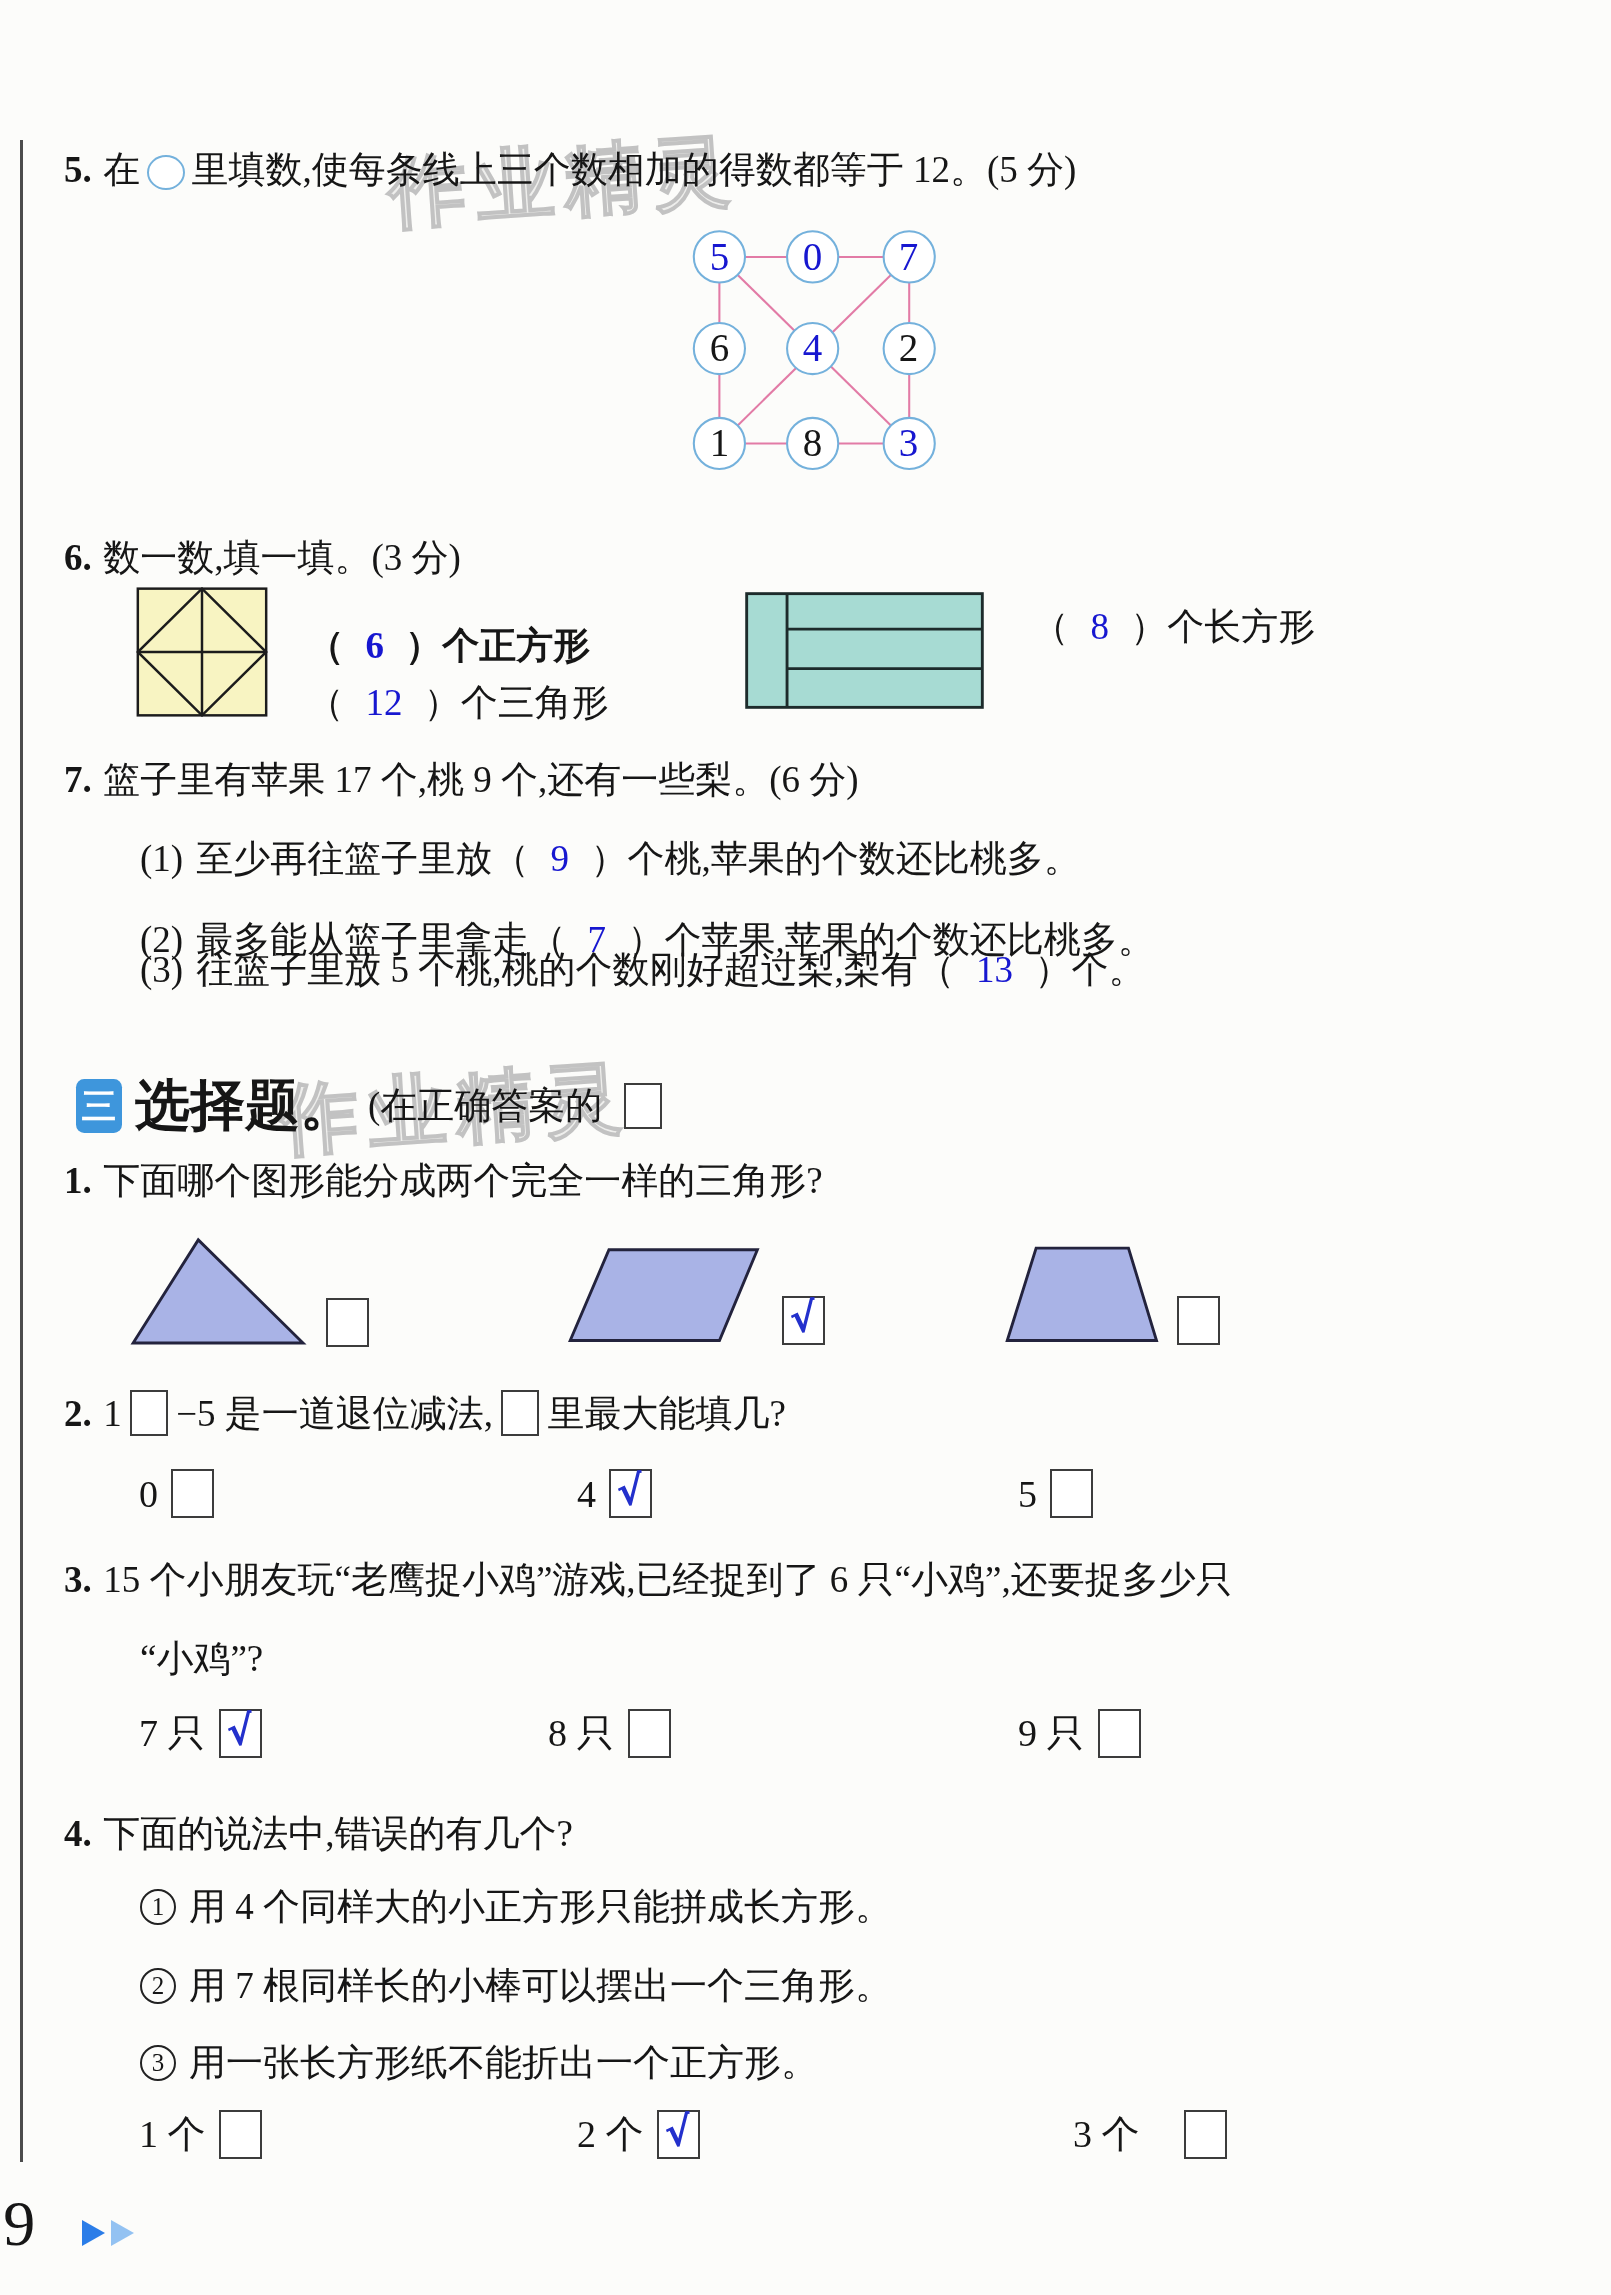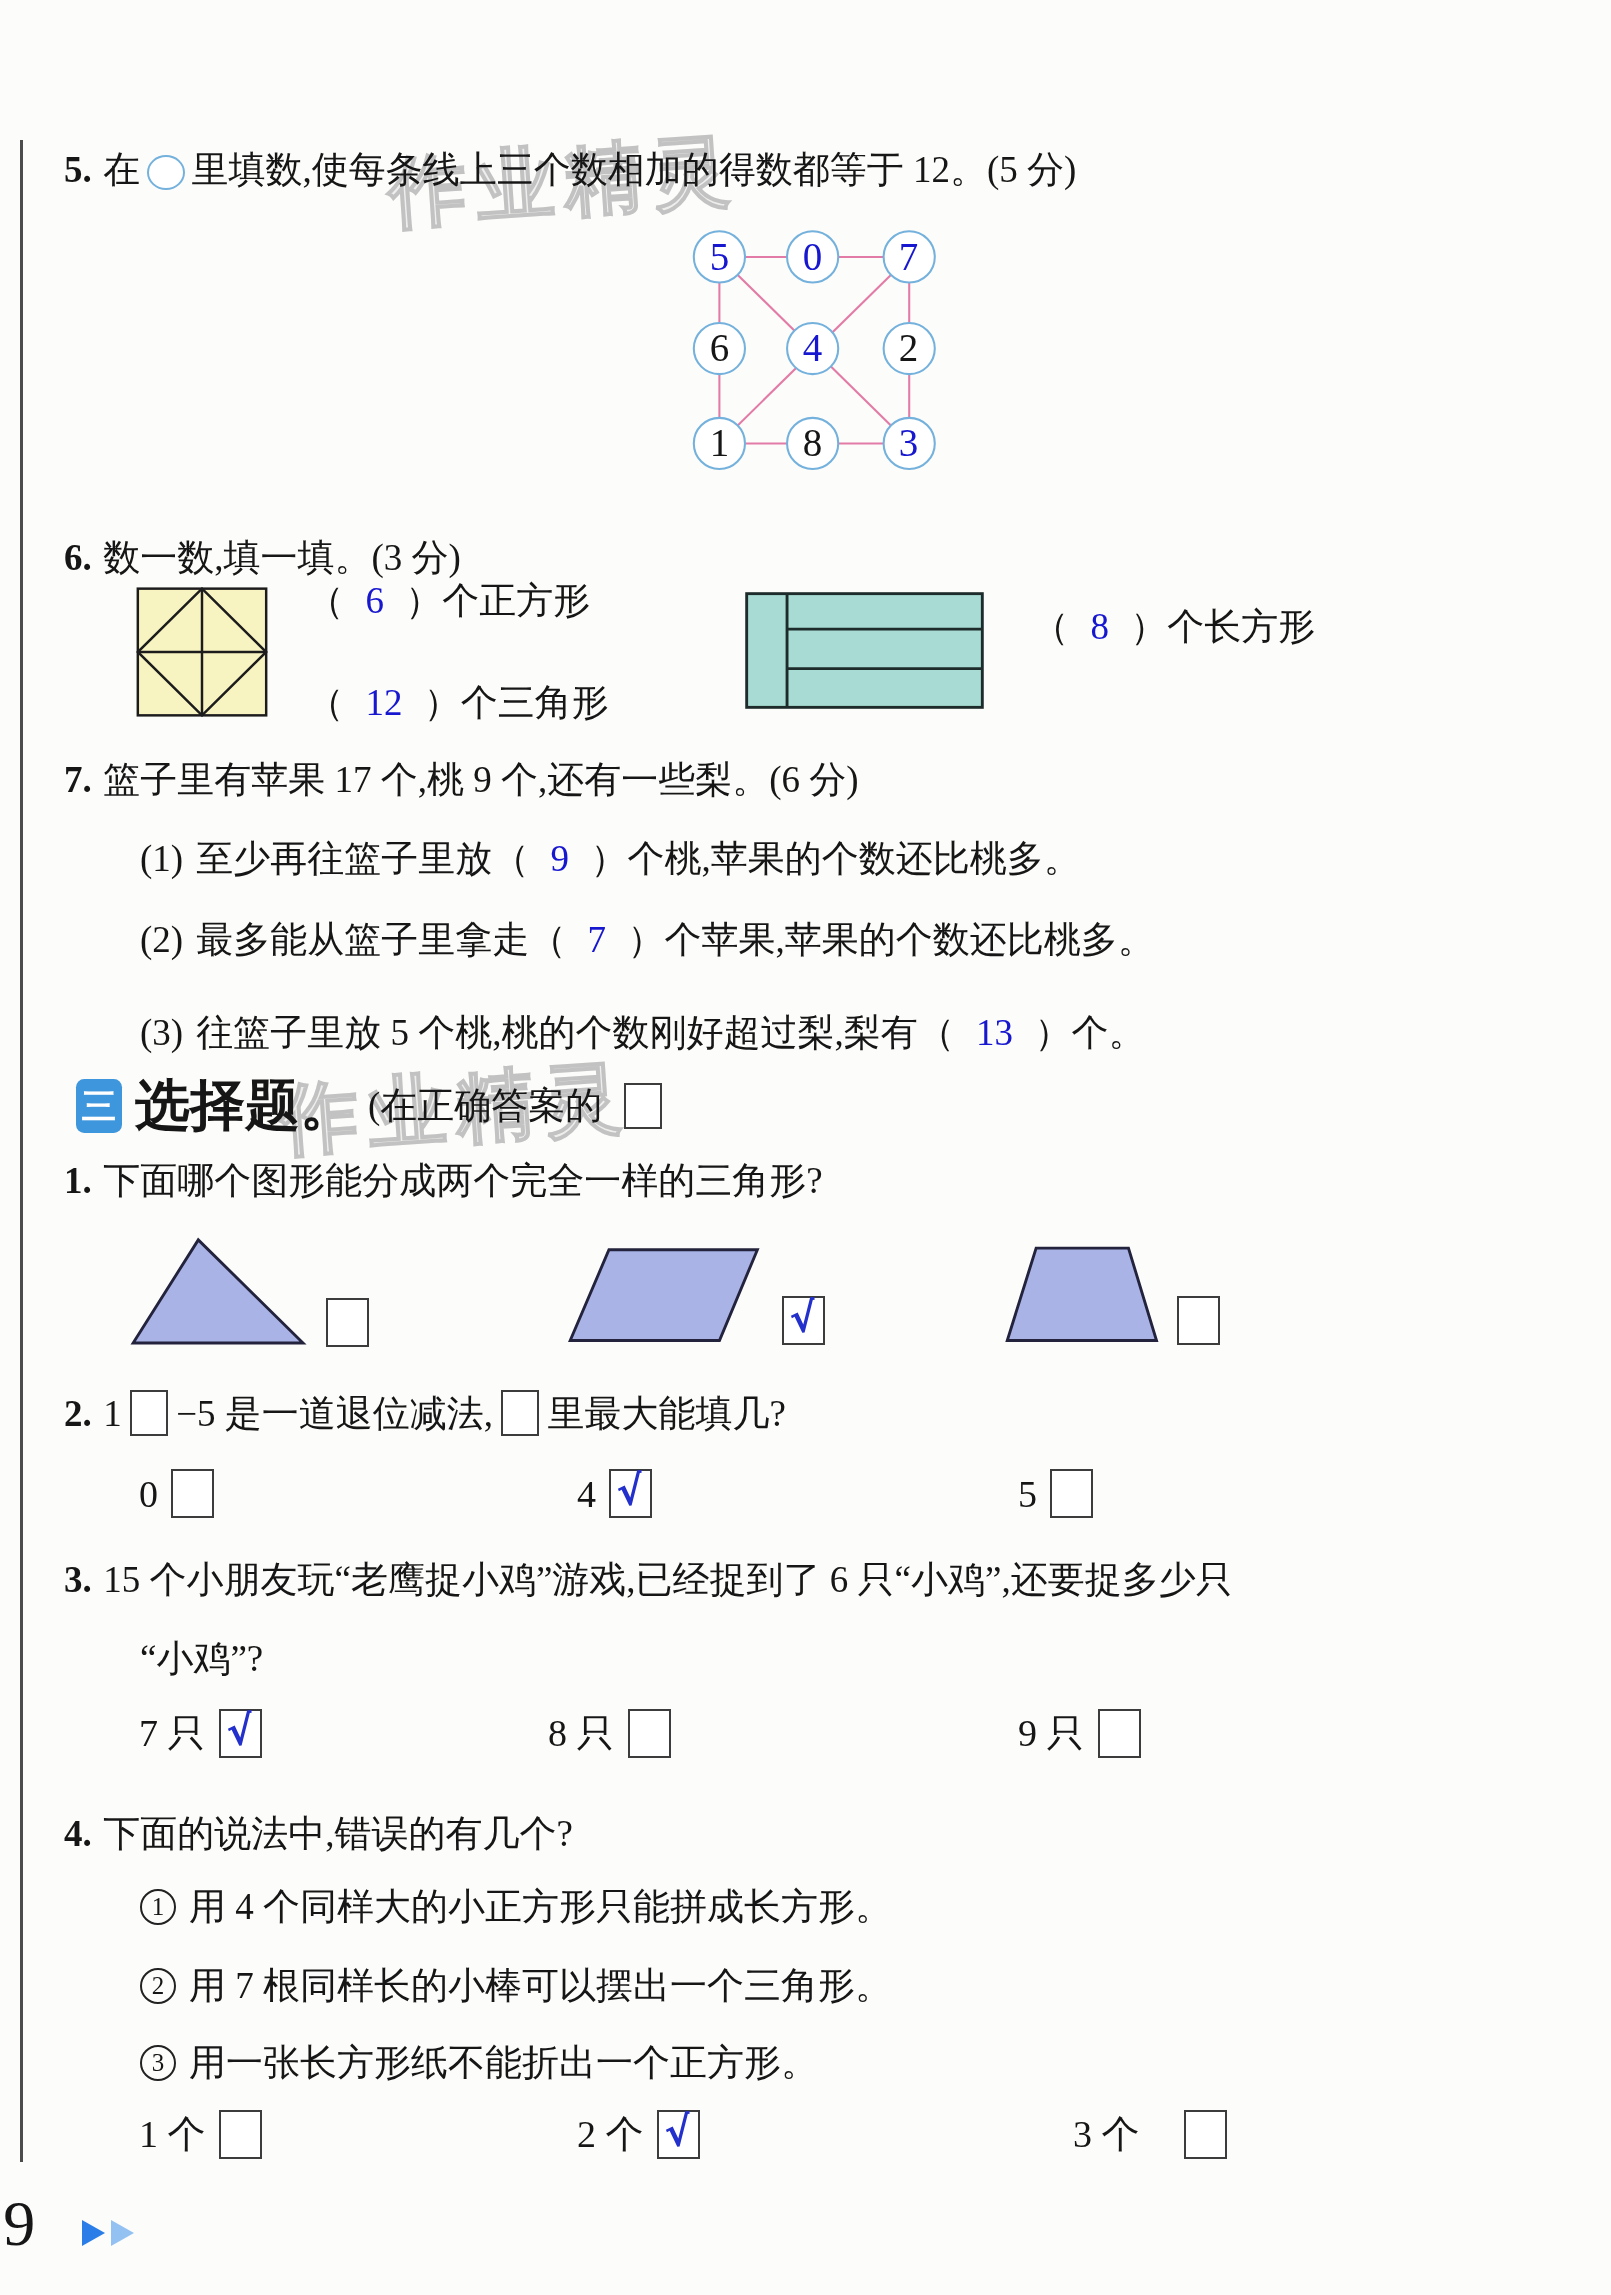--- a/index.html
+++ b/index.html
@@ -121,37 +121,37 @@
 
 <div class="qline" style="left:64px;top:533px;"><span class="qnum">6.</span><span>数一数,填一填。(3 分)</span></div>
 
 <svg class="abs" style="left:136px;top:587px;" width="132" height="130" viewBox="0 0 160 158">
   <rect class="fig-yellow" x="2" y="2" width="156" height="154"></rect>
   <line class="fig-stroke" x1="80" y1="2" x2="80" y2="156"></line>
   <line class="fig-stroke" x1="2" y1="79" x2="158" y2="79"></line>
   <polygon class="fig-stroke" points="80,2 158,79 80,156 2,79"></polygon>
 </svg>
 
-<div class="ansline" style="left:307px;top:576px;"><span>（</span><span class="ans-val">6</span><span>）</span><span>个正方形</span></div>
+<div class="ansline" style="left:307px;top:621px;font-weight:bold;"><span>（</span><span class="ans-val">6</span><span>）</span><span>个正方形</span></div>
 <div class="ansline" style="left:307px;top:678px;"><span>（</span><span class="ans-val">12</span><span>）</span><span>个三角形</span></div>
 
 <svg class="abs" style="left:745px;top:592px;" width="239" height="117" viewBox="0 0 290 142">
   <rect class="fig-teal" x="2" y="2" width="286" height="138"></rect>
   <line class="fig-teal-line" x1="51" y1="2" x2="51" y2="140"></line>
   <line class="fig-teal-line" x1="51" y1="45" x2="288" y2="45"></line>
   <line class="fig-teal-line" x1="51" y1="93" x2="288" y2="93"></line>
 </svg>
 
 <div class="ansline" style="left:1032px;top:602px;"><span>（</span><span class="ans-val">8</span><span>）</span><span>个长方形</span></div>
 
 <div class="qline" style="left:64px;top:755px;"><span class="qnum">7.</span><span>篮子里有苹果 17 个,桃 9 个,还有一些梨。(6 分)</span></div>
 
 <div class="qline" style="left:140px;top:834px;"><span class="tag">(1)</span><span>至少再往篮子里放（</span><span class="ans-val">9</span><span>）个桃,苹果的个数还比桃多。</span></div>
 <div class="qline" style="left:140px;top:915px;"><span class="tag">(2)</span><span>最多能从篮子里拿走（</span><span class="ans-val">7</span><span>）个苹果,苹果的个数还比桃多。</span></div>
-<div class="qline" style="left:140px;top:1008px;"><span class="tag">(3)</span><span>往篮子里放 5 个桃,桃的个数刚好超过梨,梨有（</span><span class="ans-val">13</span><span>）个。</span></div>
+<div class="qline" style="left:140px;top:945px;"><span class="tag">(3)</span><span>往篮子里放 5 个桃,桃的个数刚好超过梨,梨有（</span><span class="ans-val">13</span><span>）个。</span></div>
 
 <div class="watermark" style="left:280px;top:1057px;">作业精灵</div>
 
 <div class="sec-header">
   <div class="sec-icon">三</div>
   <span class="sec-title">选择题。</span>
   <span class="sec-rest">(在正确答案的</span>
   <span class="inlinebox"></span>
 </div>
 

